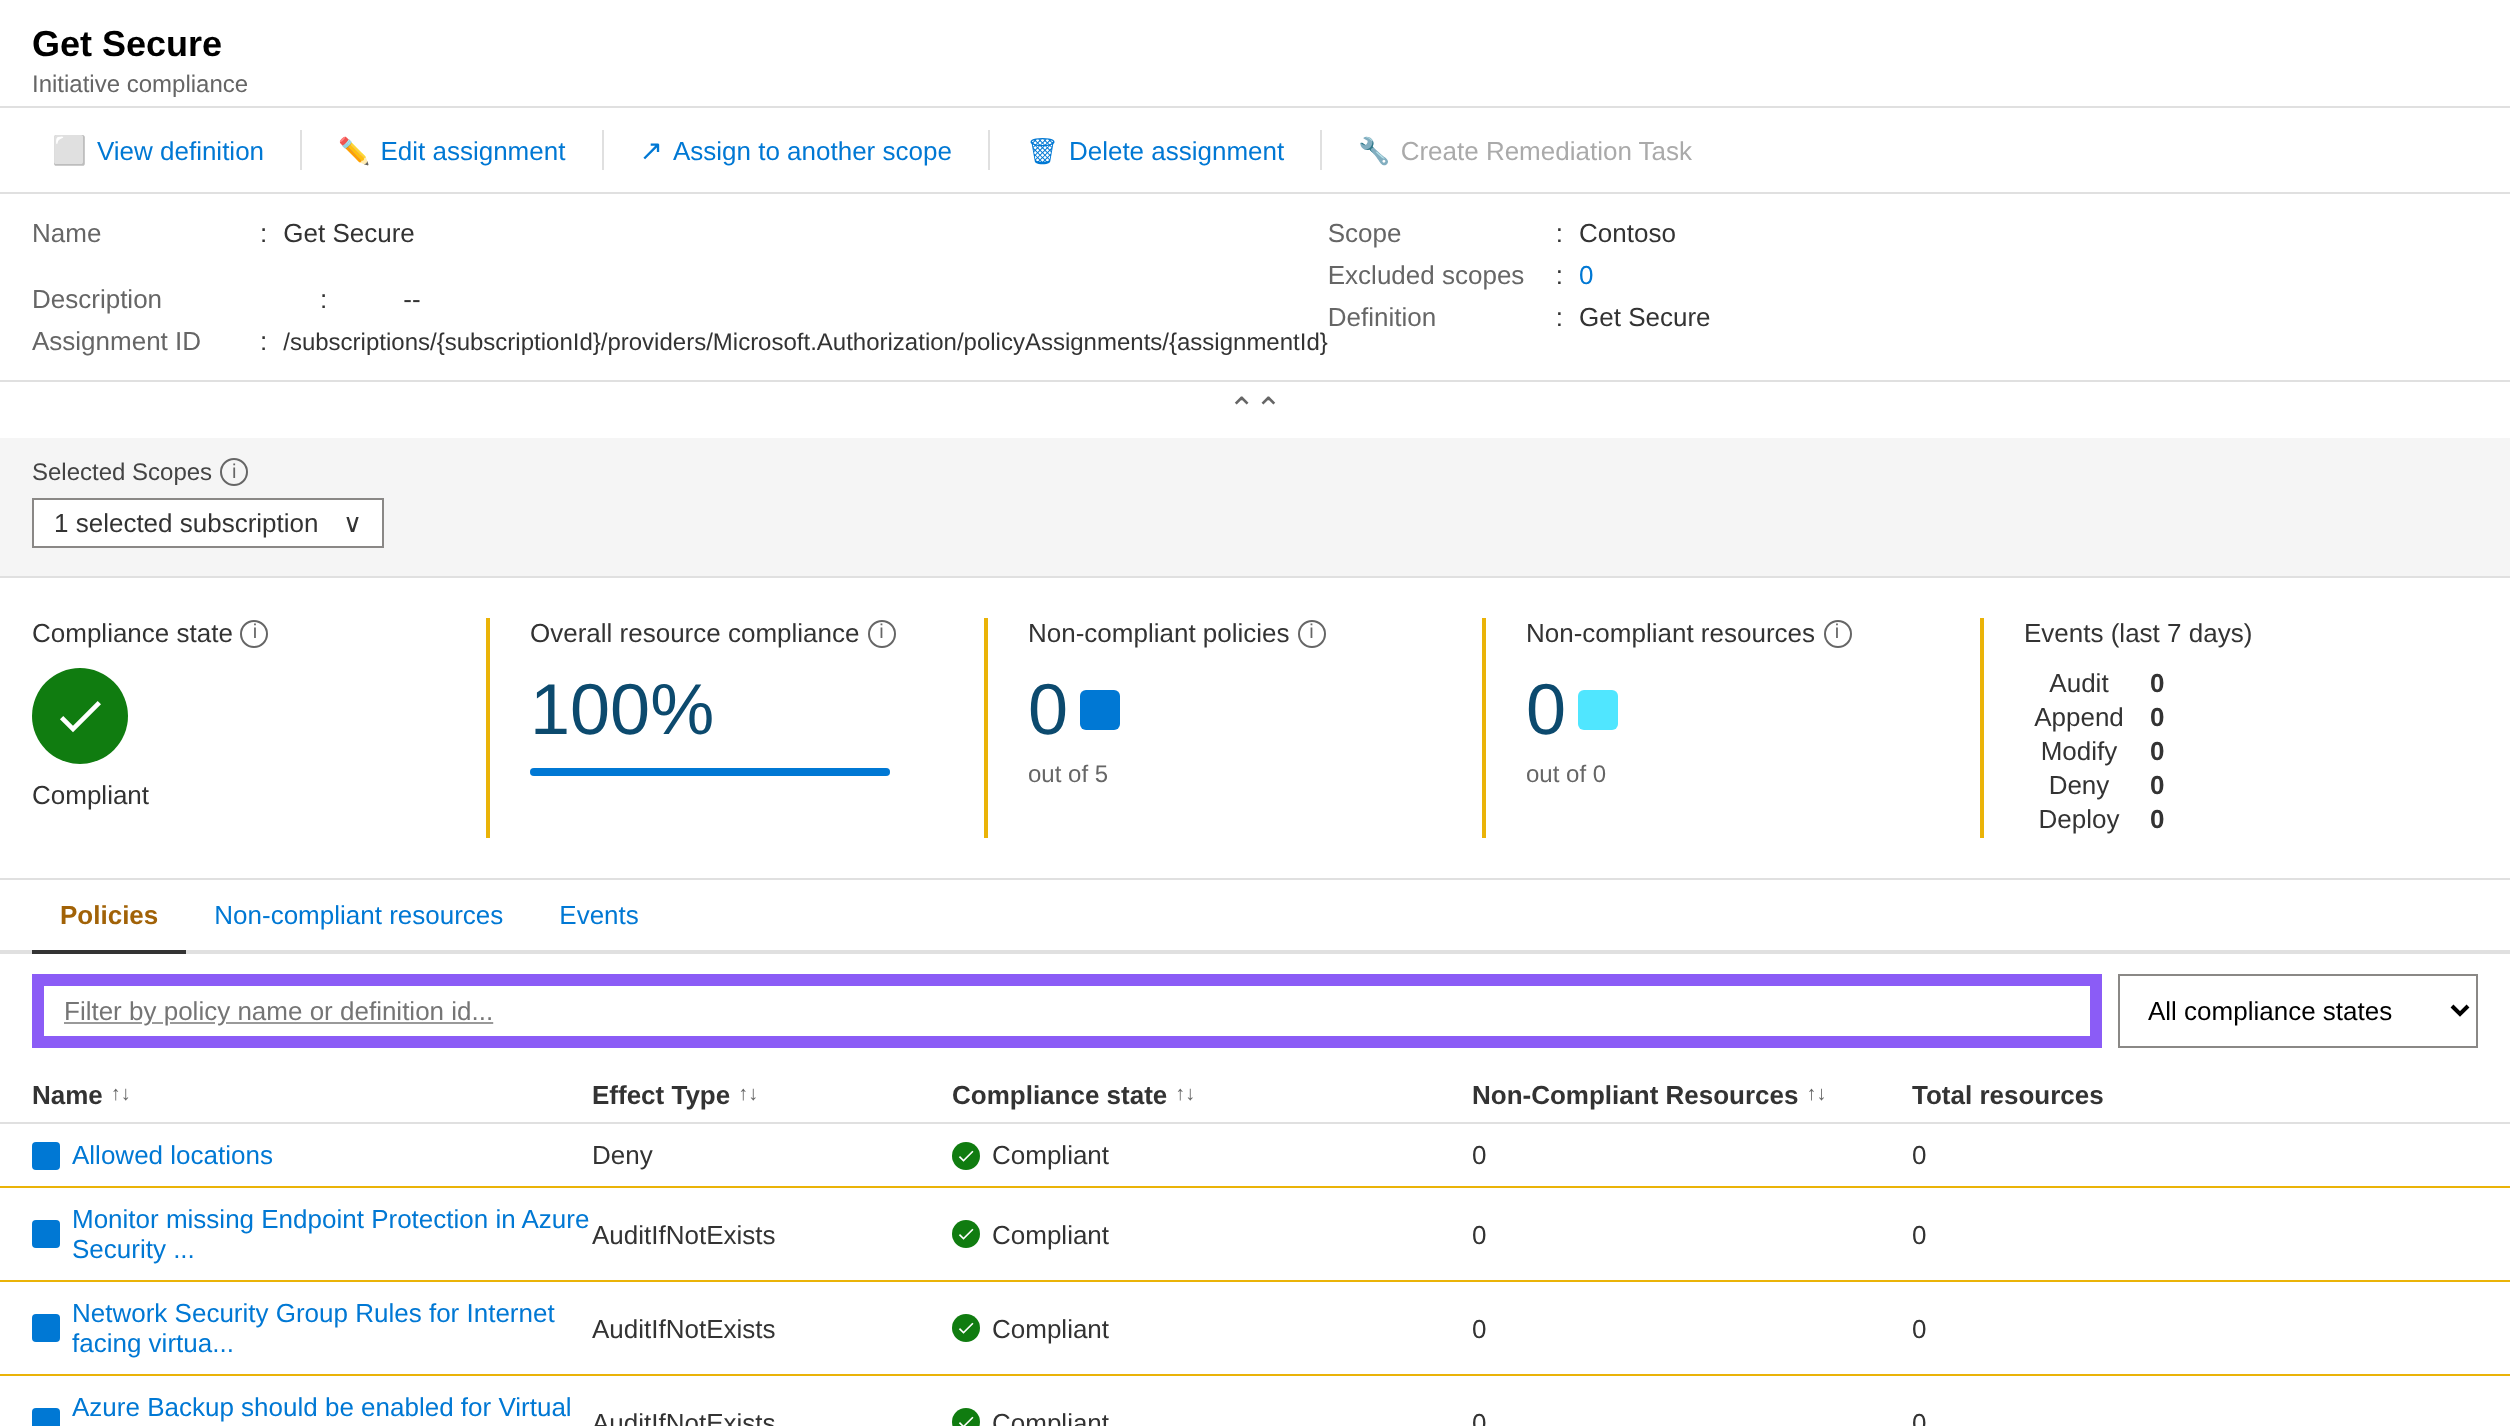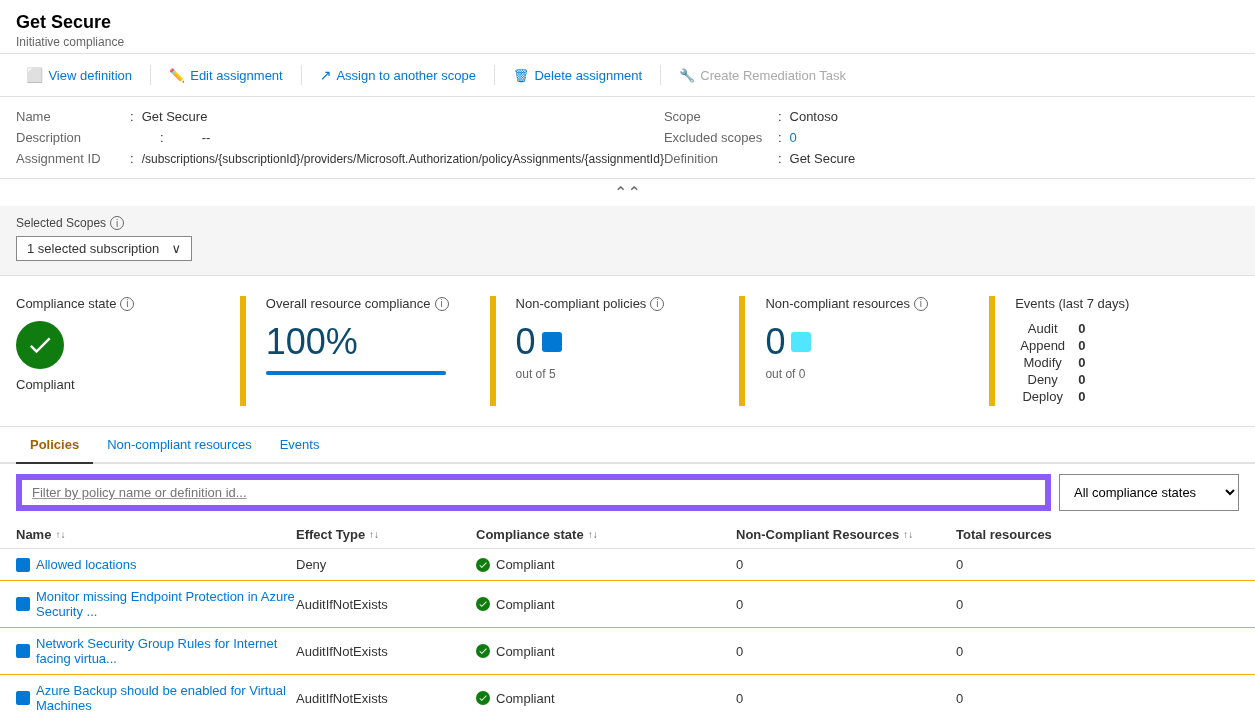--- a/index.html
+++ b/index.html
@@ -20,21 +20,21 @@
     .meta-value { color: #333; font-size: 13px; }
     .meta-value.link { color: #0078d4; cursor: pointer; }
     .collapse-btn { display: flex; justify-content: center; padding: 4px; cursor: pointer; color: #666; font-size: 16px; }
 
     .scope-section { background: #f5f5f5; padding: 10px 16px 14px; border-bottom: 1px solid #e0e0e0; }
     .scope-label { font-size: 12px; color: #444; margin-bottom: 6px; display: flex; align-items: center; gap: 4px; }
     .scope-dropdown { display: flex; align-items: center; justify-content: space-between; background: #fff; border: 1px solid #8a8886; padding: 4px 10px; width: 176px; cursor: pointer; font-size: 13px; }
 
     .metrics-section { display: flex; padding: 20px 16px; gap: 0; border-bottom: 1px solid #e0e0e0; }
     .metric-item { flex: 1; padding: 0 20px 0 0; }
-    .metric-item + .metric-item { border-left: 6px solid #eab308; padding-left: 20px; }
+    .metric-item + .metric-item { border-left: 2px solid #eab308; padding-left: 20px; }
     .metric-title { font-size: 13px; color: #333; margin-bottom: 10px; display: flex; align-items: center; gap: 4px; }
     .metric-value-large { font-size: 36px; font-weight: 300; color: #0c4a6e; }
     .metric-sub { font-size: 12px; color: #666; margin-top: 4px; }
     .compliance-icon { width: 48px; height: 48px; background: #107c10; border-radius: 50%; display: flex; align-items: center; justify-content: center; }
     .compliance-icon svg { width: 28px; height: 28px; }
     .compliance-label { font-size: 13px; color: #333; margin-top: 8px; }
     .progress-bar-container { margin-top: 8px; }
     .progress-bar-track { height: 4px; background: #e0e0e0; width: 180px; border-radius: 2px; }
     .progress-bar-fill { height: 4px; background: #0078d4; border-radius: 2px; }
     .metric-number-row { display: flex; align-items: center; gap: 6px; }
@@ -97,21 +97,21 @@
   </button>
 </div>
 
 <div class="metadata-section">
   <div>
     <div class="meta-row">
       <span class="meta-label">Name</span>
       <span style="margin-right:4px;">:</span>
       <span class="meta-value">Get Secure</span>
     </div>
-    <div class="meta-row" style="margin-top:6px;gap:34px;">
+    <div class="meta-row" style="margin-top:18px;gap:34px;">
       <span class="meta-label">Description</span>
       <span style="margin-right:4px;">:</span>
       <span class="meta-value">--</span>
     </div>
     <div class="meta-row" style="margin-top:6px;">
       <span class="meta-label">Assignment ID</span>
       <span style="margin-right:4px;">:</span>
       <span class="meta-value" style="font-size:12px;">/subscriptions/{subscriptionId}/providers/Microsoft.Authorization/policyAssignments/{assignmentId}</span>
     </div>
   </div>

